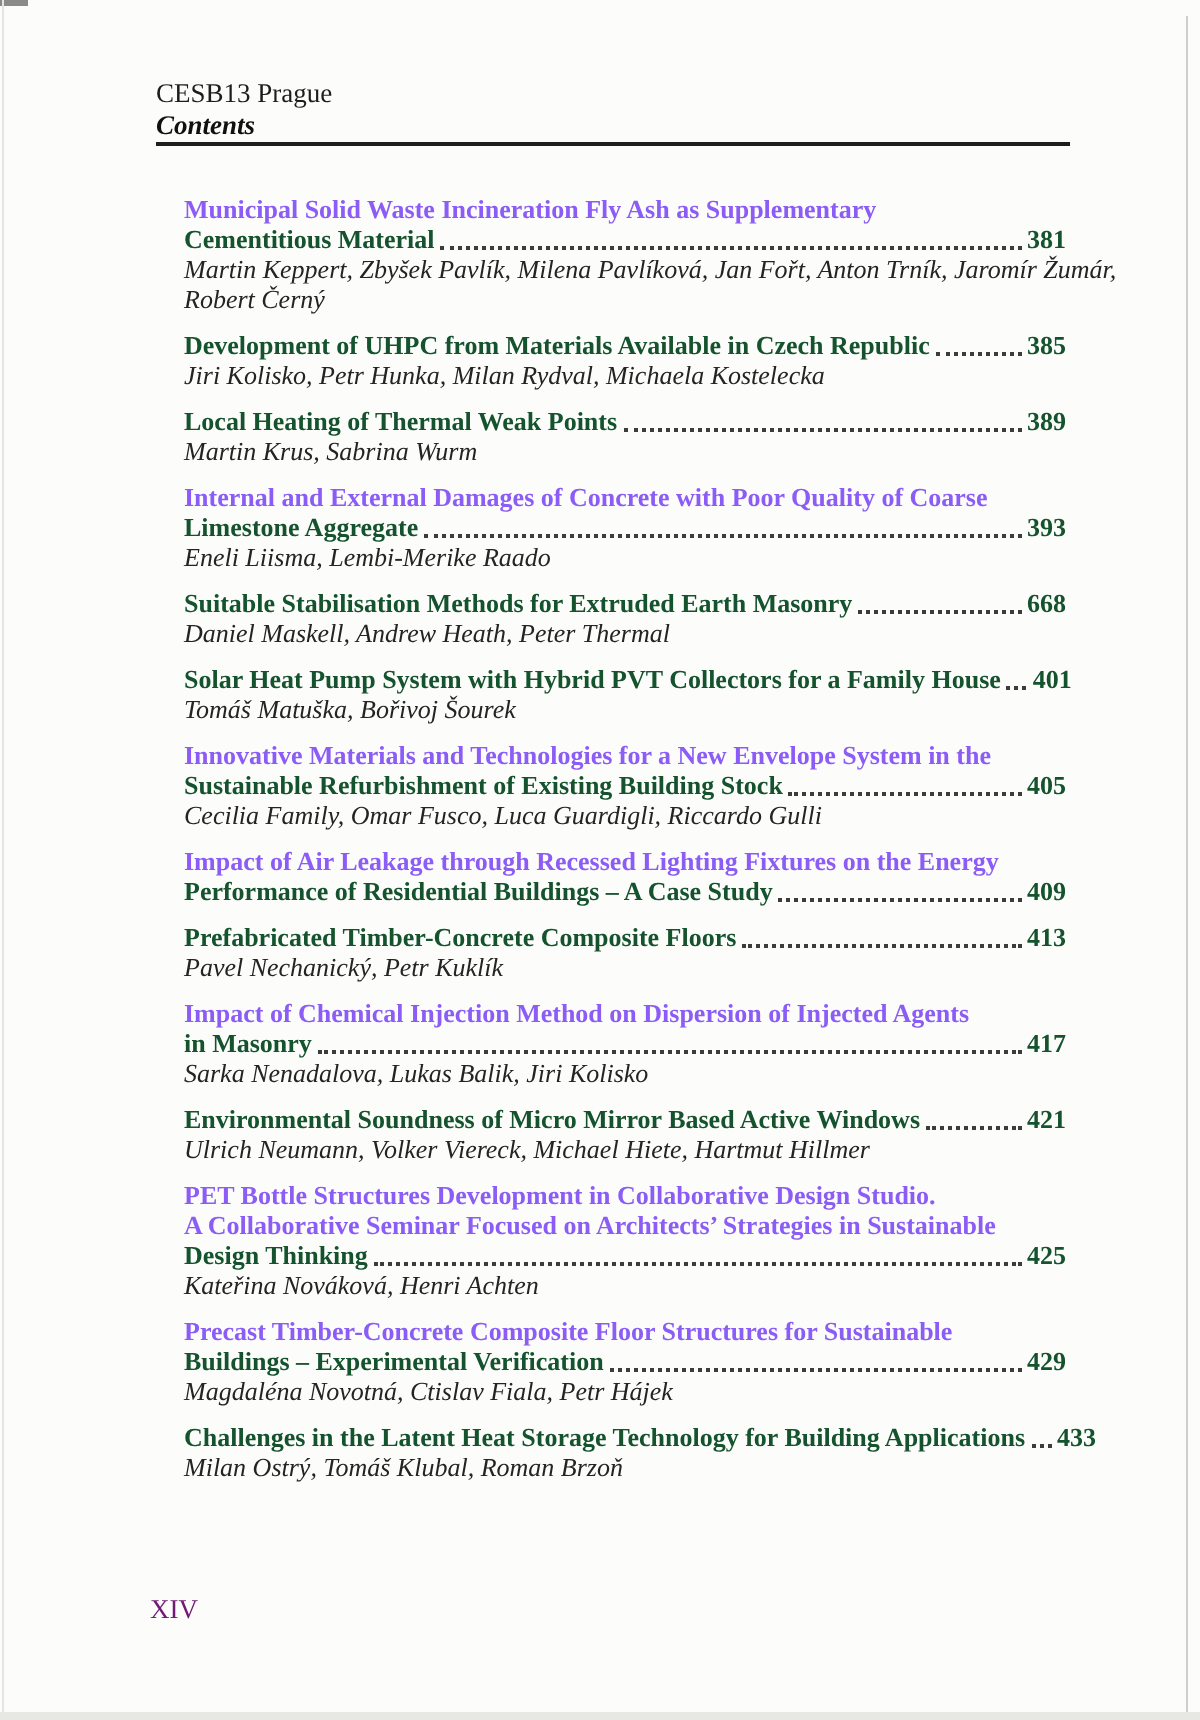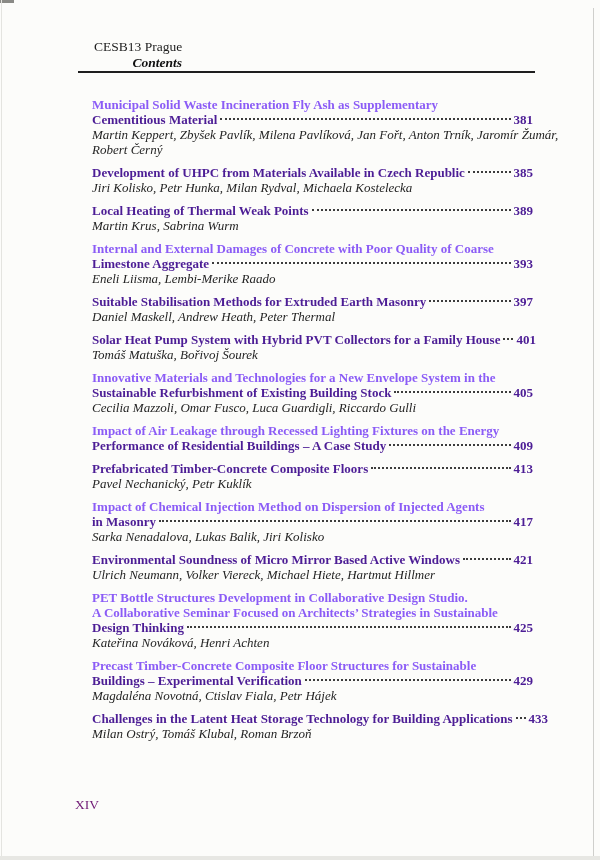--- a/index.html
+++ b/index.html
@@ -12,33 +12,33 @@
     color: #1b1b1b;
   }
 
   
   .edge-left   { position: absolute; left: 1px; top: 0; bottom: 0; width: 1px; background: #e4e4e0; }
   .edge-right  { position: absolute; left: 593px; top: 8px; bottom: 0; width: 1px; background: #cfcfcc; }
   .edge-bottom { position: absolute; left: 0; right: 0; bottom: 0; height: 4px; background: #e7e7e3; }
   .speck       { position: absolute; left: 0; top: 0; width: 14px; height: 3px; background: #8a8a86; }
 
   
-  .header { position: absolute; left: 94px; top: 39px; text-align: right; }
+  .header { position: absolute; left: 78px; top: 39px; }
   .conf-line { font-size: 13.5px; line-height: 16px; color: #1d1d1d; white-space: nowrap; }
   .contents-line { font-size: 13.5px; line-height: 16px; font-weight: bold; color: #101010; white-space: nowrap; font-style: italic; }
   .rule { position: absolute; left: 78px; top: 71px; width: 457px; height: 0; border-top: 2px solid #1e1e1e; }
 
   
   .toc { position: absolute; left: 92px; top: 97px; width: 441px; }
   .entry { margin-bottom: 8px; }
   .title-line {
     font-weight: bold; font-size: 13px; line-height: 15px;
     color: #8b5cf6; white-space: nowrap;
   }
-  .title-last { display: flex; align-items: center; font-weight: bold; font-size: 13px; line-height: 15px; color: #4c1d95; }
+  .title-last { display: flex; align-items: flex-end; font-weight: bold; font-size: 13px; line-height: 15px; color: #14532d; }
   .t-text { white-space: nowrap; }
   .leader {
     flex: 1 1 auto; min-width: 10px;
     border-bottom: 2px dotted #3c3c3c;
     margin: 0 3px 2px 3px;
   }
   .pg { font-weight: bold; white-space: nowrap; }
   .authors {
     font-style: italic; font-size: 13px; line-height: 15px;
     color: #242424; white-space: pre;
@@ -94,40 +94,40 @@
         <span class="t-text">Limestone Aggregate</span>
         <span class="leader"></span>
         <span class="pg">393</span>
       </div>
       <div class="authors">Eneli Liisma, Lembi-Merike Raado</div>
     </div>
     <div class="entry">
       <div class="title-last">
         <span class="t-text">Suitable Stabilisation Methods for Extruded Earth Masonry</span>
         <span class="leader"></span>
-        <span class="pg">397</span>
+        <span class="pg">668</span>
       </div>
       <div class="authors">Daniel Maskell, Andrew Heath, Peter Thermal</div>
     </div>
     <div class="entry">
       <div class="title-last">
         <span class="t-text">Solar Heat Pump System with Hybrid PVT Collectors for a Family House</span>
         <span class="leader"></span>
         <span class="pg">401</span>
       </div>
       <div class="authors">Tomáš Matuška, Bořivoj Šourek</div>
     </div>
     <div class="entry">
       <div class="title-line">Innovative Materials and Technologies for a New Envelope System in the</div>
       <div class="title-last">
         <span class="t-text">Sustainable Refurbishment of Existing Building Stock</span>
         <span class="leader"></span>
         <span class="pg">405</span>
       </div>
-      <div class="authors">Cecilia Mazzoli, Omar Fusco, Luca Guardigli, Riccardo Gulli</div>
+      <div class="authors">Cecilia Family, Omar Fusco, Luca Guardigli, Riccardo Gulli</div>
     </div>
     <div class="entry">
       <div class="title-line">Impact of Air Leakage through Recessed Lighting Fixtures on the Energy</div>
       <div class="title-last">
         <span class="t-text">Performance of Residential Buildings – A Case Study</span>
         <span class="leader"></span>
         <span class="pg">409</span>
       </div>
     </div>
     <div class="entry">

